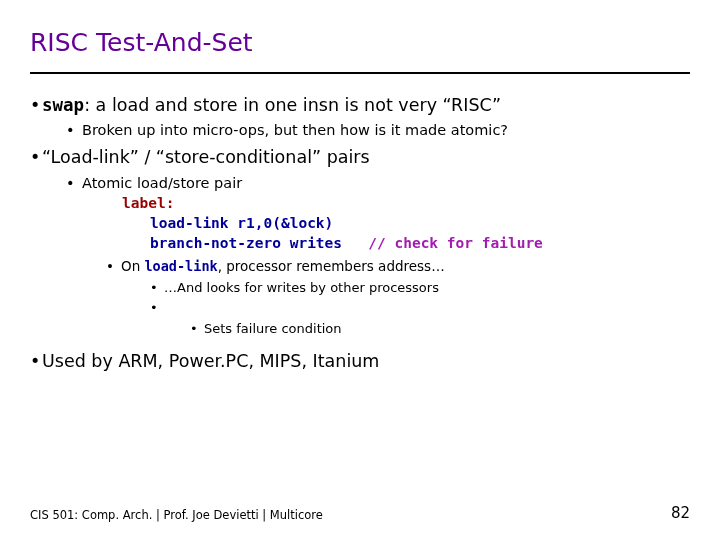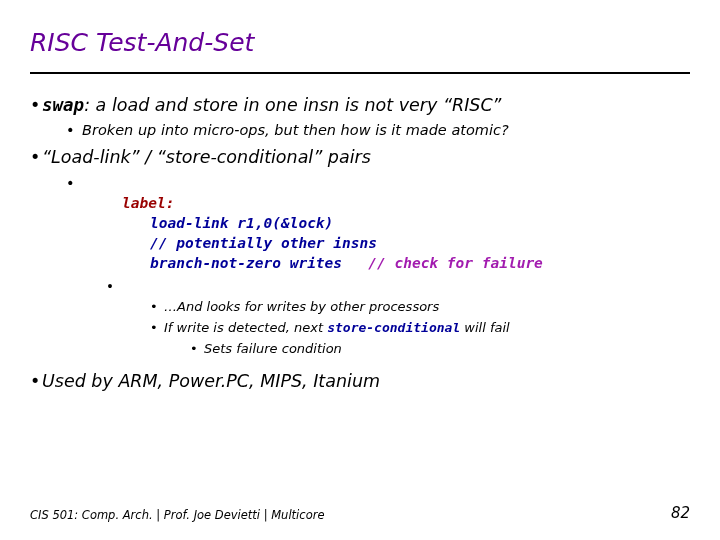--- a/index.html
+++ b/index.html
@@ -11,21 +11,20 @@
     height: 540px;
     background: #ffffff;
     font-family: "DejaVu Sans", sans-serif;
     overflow: hidden;
   }
   .slide {
     position: relative;
     width: 720px;
     height: 540px;
     box-sizing: border-box;
-    font-style: italic;
   }
   .title {
     position: absolute;
     left: 30px;
     top: 28px;
     font-size: 25px;
     color: #660099;
     font-family: "DejaVu Sans", sans-serif;
     letter-spacing: 0px;
   }
@@ -162,41 +161,41 @@
       <span>Broken up into micro-ops, but then how is it made atomic?</span>
     </div>
 
     <div class="lvl1">
       <span class="bullet">•</span>
       <span>“Load-link” / “store-conditional” pairs</span>
     </div>
 
     <div class="lvl2">
       <span class="bullet">•</span>
+      <span>Atomic load/store pair</span>
     </div>
 
     <div class="code-block">
       <div class="code-line">label:</div>
       <div class="code-line blue indent">load-link r1,0(&amp;lock)</div>
-      <div class="code-line blue indent">// potentially other insns</div>
       <div class="code-line blue indent"><span>branch-not-zero writes</span><span class="code-comment-black">   // check for failure</span></div>
     </div>
 
     <div class="lvl3">
       <span class="bullet">•</span>
+      <span><span>On </span><span class="inline-code">load-link</span><span>, processor remembers address…</span></span>
     </div>
 
     <div class="lvl4">
       <span class="bullet">•</span>
       <span>…And looks for writes by other processors</span>
     </div>
 
     <div class="lvl4">
       <span class="bullet">•</span>
-      <span><span>If write is detected, next </span><span class="inline-code">store-conditional</span><span> will fail</span></span>
     </div>
 
     <div class="lvl4" style="padding-left:168px;">
       <span class="bullet">•</span>
       <span>Sets failure condition</span>
     </div>
 
     <div class="lvl1" style="margin-top:12px;">
       <span class="bullet">•</span>
       <span>Used by ARM, Power.PC, MIPS, Itanium</span>

